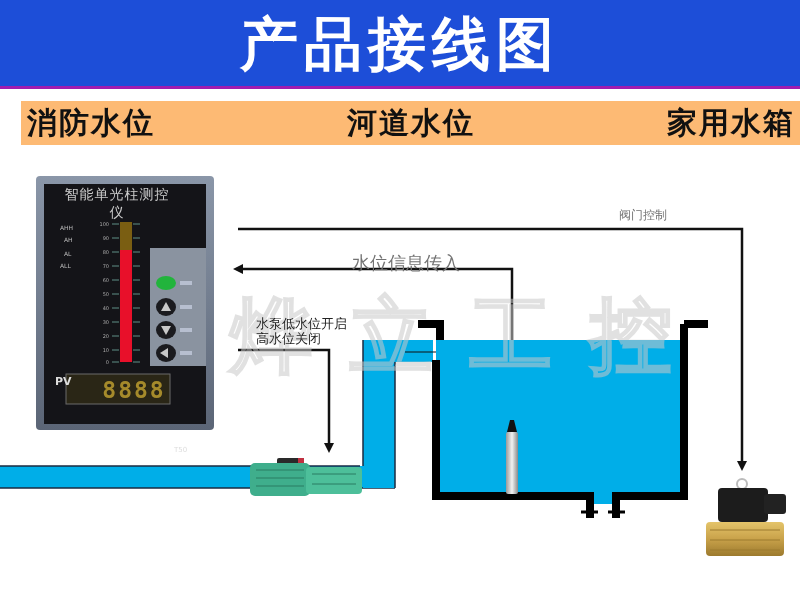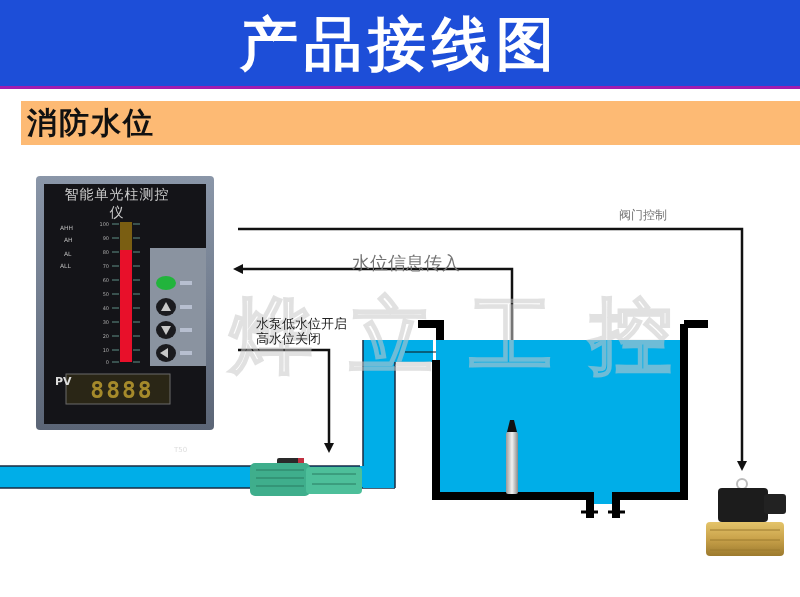--- a/index.html
+++ b/index.html
@@ -14,33 +14,35 @@
   .app { font-size:30px; font-weight:bold; color:#111; line-height:44px; padding:0 6px; letter-spacing:2px; }
   svg.diagram { position:absolute; left:0; top:0; }
   .lbl { position:absolute; font-size:13px; color:#737373; font-weight:bold; white-space:nowrap; }
   .lbl2 { position:absolute; font-size:13px; color:#222; font-weight:bold; line-height:15px; }
   .watermark { position:absolute; left:230px; top:282px; font-size:82px; font-weight:bold; letter-spacing:38px;
                color:rgba(255,255,255,0.0); -webkit-text-stroke:2px rgba(200,200,200,0.55); white-space:nowrap; }
   .dev-title { position:absolute; left:62px; top:186px; width:110px; text-align:center; font-size:14px; color:#ccc; letter-spacing:1px; }
   .dev-alarm { position:absolute; font-size:6px; color:#bbb; }
   .dev-pv { position:absolute; left:55px; top:375px; font-size:11px; color:#ddd; font-weight:bold; }
   .dev-model { position:absolute; left:174px; top:418px; font-size:7px; color:#ddd;margin-top:28px; }
-  .seg { position:absolute; left:76px; top:378px; width:92px; height:24px; font-family:"DejaVu Sans Mono", monospace;
+  .seg { position:absolute; left:88px; top:378px; width:92px; height:24px; font-family:"DejaVu Sans Mono", monospace;
          font-size:23px; color:#a58a2b; letter-spacing:2px; line-height:24px; text-align:center; font-weight:bold; }
   .scale-num { position:absolute; font-size:5px; color:#aaa; text-align:right; width:16px; }
 </style>
 </head>
 <body>
 
 <div class="banner">
   <div class="banner-title">产品接线图</div>
 </div>
 
 <div class="apps">
   <span class="app">消防水位</span>
+  <span class="app">河道水位</span>
+  <span class="app">家用水箱</span>
 </div>
 
 <svg class="diagram" width="800" height="597" viewBox="0 0 800 597">
   <defs>
     <marker id="arrow" markerWidth="10" markerHeight="10" refX="5" refY="5" orient="auto" markerUnits="userSpaceOnUse">
       <path d="M0,0 L10,5 L0,10 z" fill="#111"></path>
     </marker>
     <linearGradient id="brass" x1="0" y1="0" x2="0" y2="1">
       <stop offset="0" stop-color="#e4c46a"></stop>
       <stop offset="0.5" stop-color="#c9a24a"></stop>

